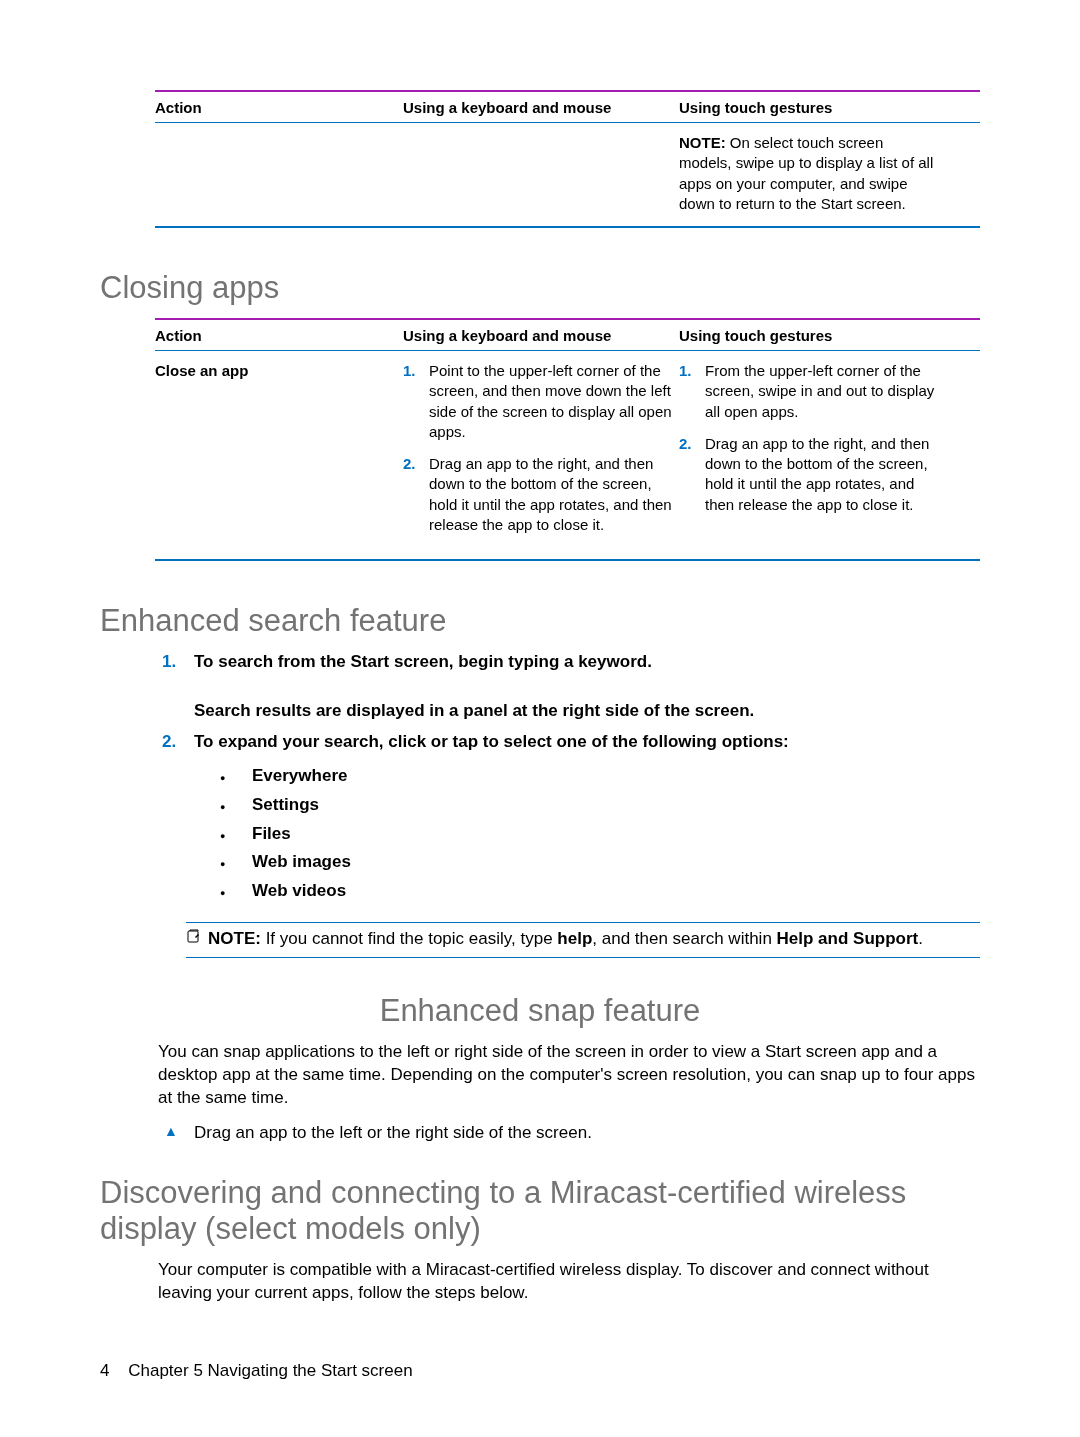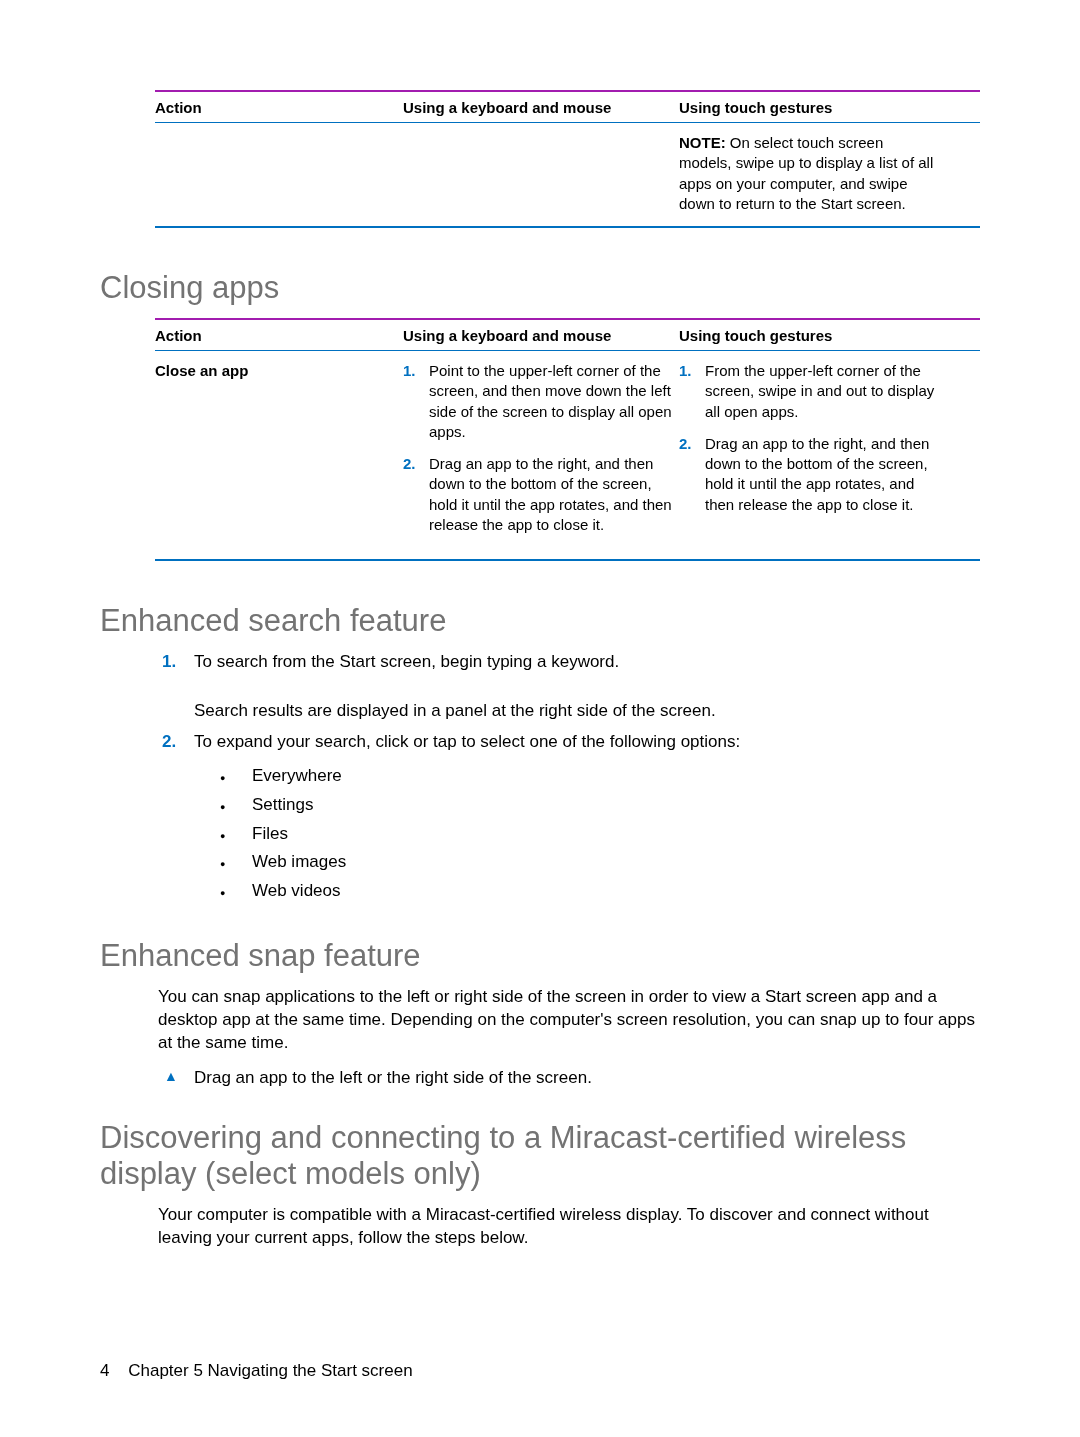--- a/index.html
+++ b/index.html
@@ -58,21 +58,21 @@
       margin: 8px 0;
     }
     .list-num {
       color: #0070c0;
       font-weight: bold;
       width: 36px;
       flex-shrink: 0;
       text-align: left;
       padding-left: 4px;
     }
-    .list-content { flex: 1; }
+    .list-content { flex: 1; font-weight: bold; }
     ul.bulleted {
       list-style: none;
       margin: 8px 0 4px 20px;
     }
     ul.bulleted li {
       display: flex;
       font-size: 17px;
       line-height: 1.7;
     }
     ul.bulleted li::before {
@@ -231,23 +231,36 @@
               <span>Web images</span>
             </li>
           <li>
               <span>Web videos</span>
             </li>
         </ul>
       </div>
     </li>
   </ol>
 
-</div>
-
-<h2 class="section-title" style="margin-top:28px;">Enhanced snap feature</h2>
+  <div class="note-box">
+    <span class="note-icon">
+      <svg viewBox="0 0 16 16" width="16" height="16">
+          <rect x="2" y="3" width="10" height="11" rx="1" fill="none" stroke="#000" stroke-width="1"></rect>
+          <path d="M4 3 v-1 h8 v1" fill="none" stroke="#000" stroke-width="1"></path>
+          <path d="M9 9 l3 -3 l1 1 l-3 3 z" fill="#000"></path>
+        </svg>
+    </span>
+    <div>
+      <span class="note-label">NOTE:</span>
+      <span>If you cannot find the topic easily, type </span><b>help</b><span>, and then search within </span><b>Help and Support</b><span>.</span>
+    </div>
+  </div>
+</div>
+
+<h2 class="section-title" style="margin-top:35px;text-align:center;">Enhanced snap feature</h2>
 
 <div class="sub-indent">
   <p class="body-text">You can snap applications to the left or right side of the screen in order to view a Start screen app and a desktop app at the same time. Depending on the computer's screen resolution, you can snap up to four apps at the same time.</p>
   <ul class="triangle-list">
     <li>
       <span class="triangle-marker">▲</span>
       <span>Drag an app to the left or the right side of the screen.</span>
     </li>
   </ul>
 </div>

